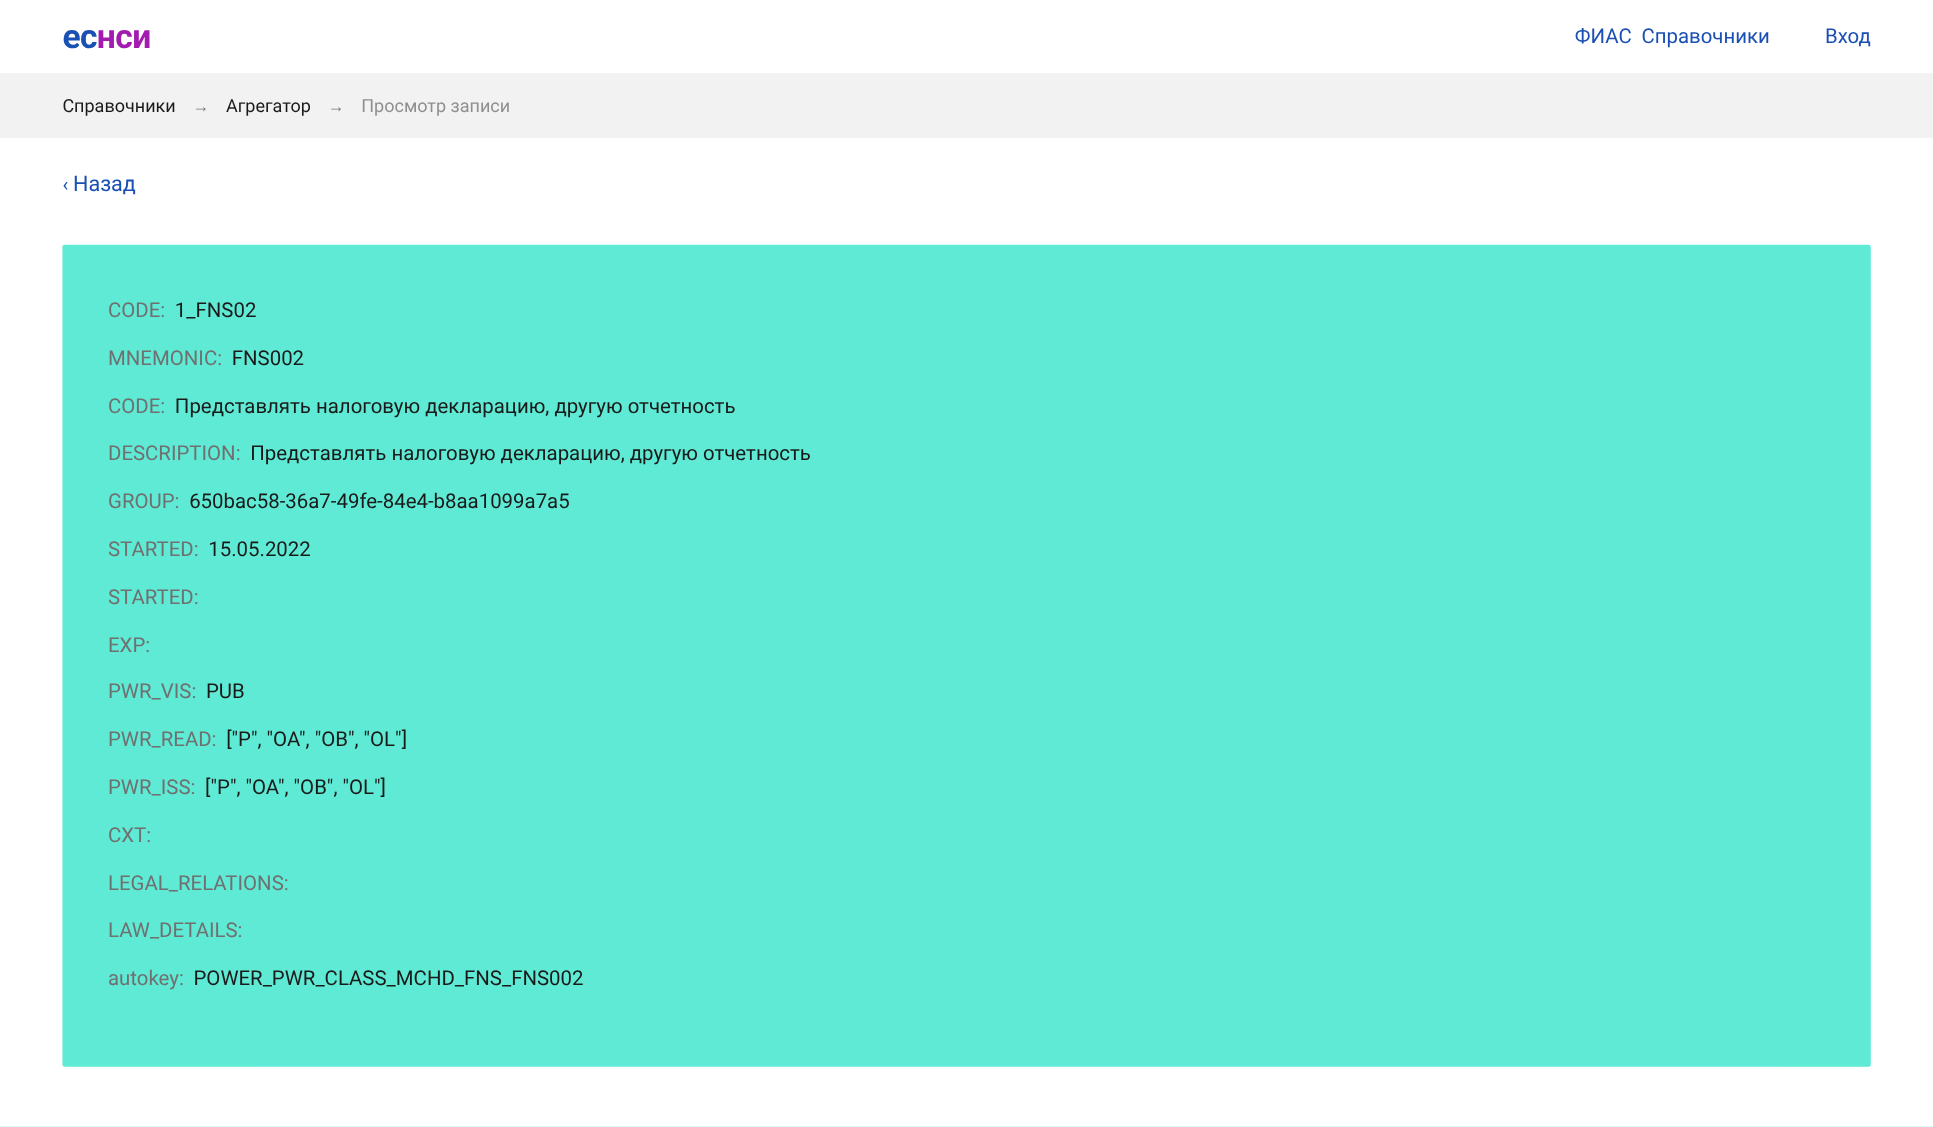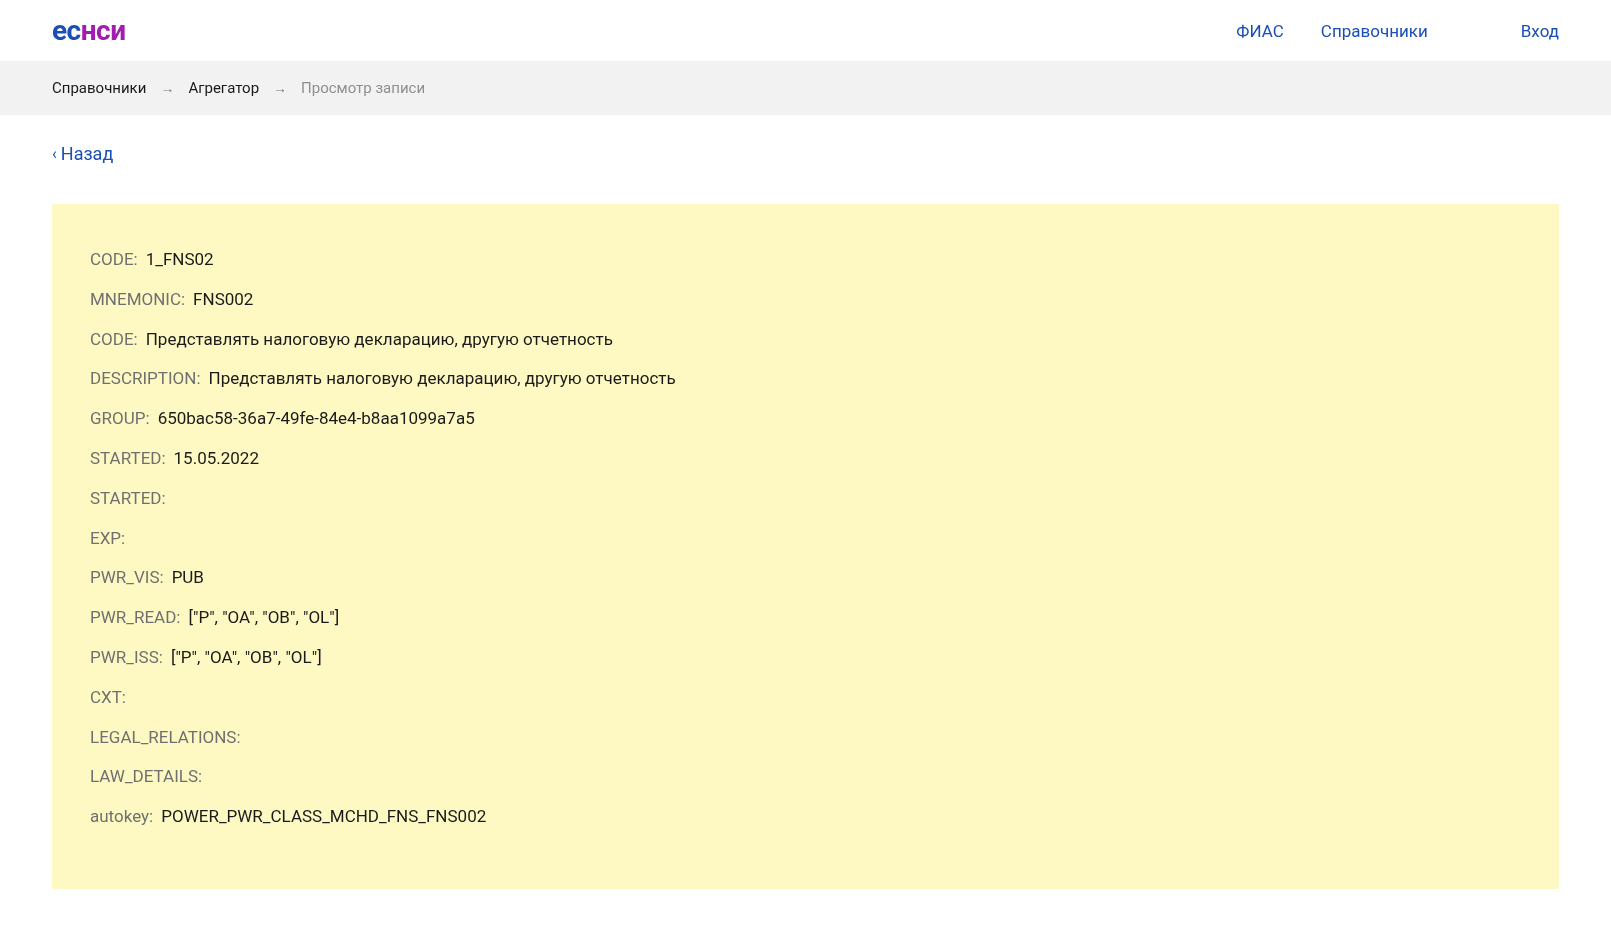--- a/index.html
+++ b/index.html
@@ -28,31 +28,31 @@
       text-align: center;
     }
     .logo-blue {
       color: #1a4fb3;
     }
     .logo-red {
       color: #a21caf;
     }
     .nav-links {
       display: flex;
-      gap: 37px;
+      gap: 8px;
       align-items: center;
     }
     .nav-link {
       color: #1a4fb3;
       font-size: 17px;
       text-decoration: none;
       cursor: pointer;
     }
     .nav-link.login {
-      margin-left: 56px;
+      margin-left: 38px;
     }
     .breadcrumb-bar {
       background: #f2f2f2;
       padding: 18px 52px;
       display: flex;
       align-items: center;
       gap: 14px;
       font-size: 15px;
     }
     .breadcrumb-link {
@@ -77,21 +77,21 @@
       cursor: pointer;
       display: inline-flex;
       align-items: center;
       gap: 4px;
       margin-bottom: 40px;
     }
     .back-chevron {
       font-size: 16px;
     }
     .record-panel {
-      background: #fef9c3;
+      background: #5eead4;
       padding: 44px 38px;
       border-radius: 2px;
     }
     .field-row {
       display: flex;
       align-items: baseline;
       gap: 8px;
       margin-bottom: 16px;
       font-size: 17px;
       line-height: 1.4;

